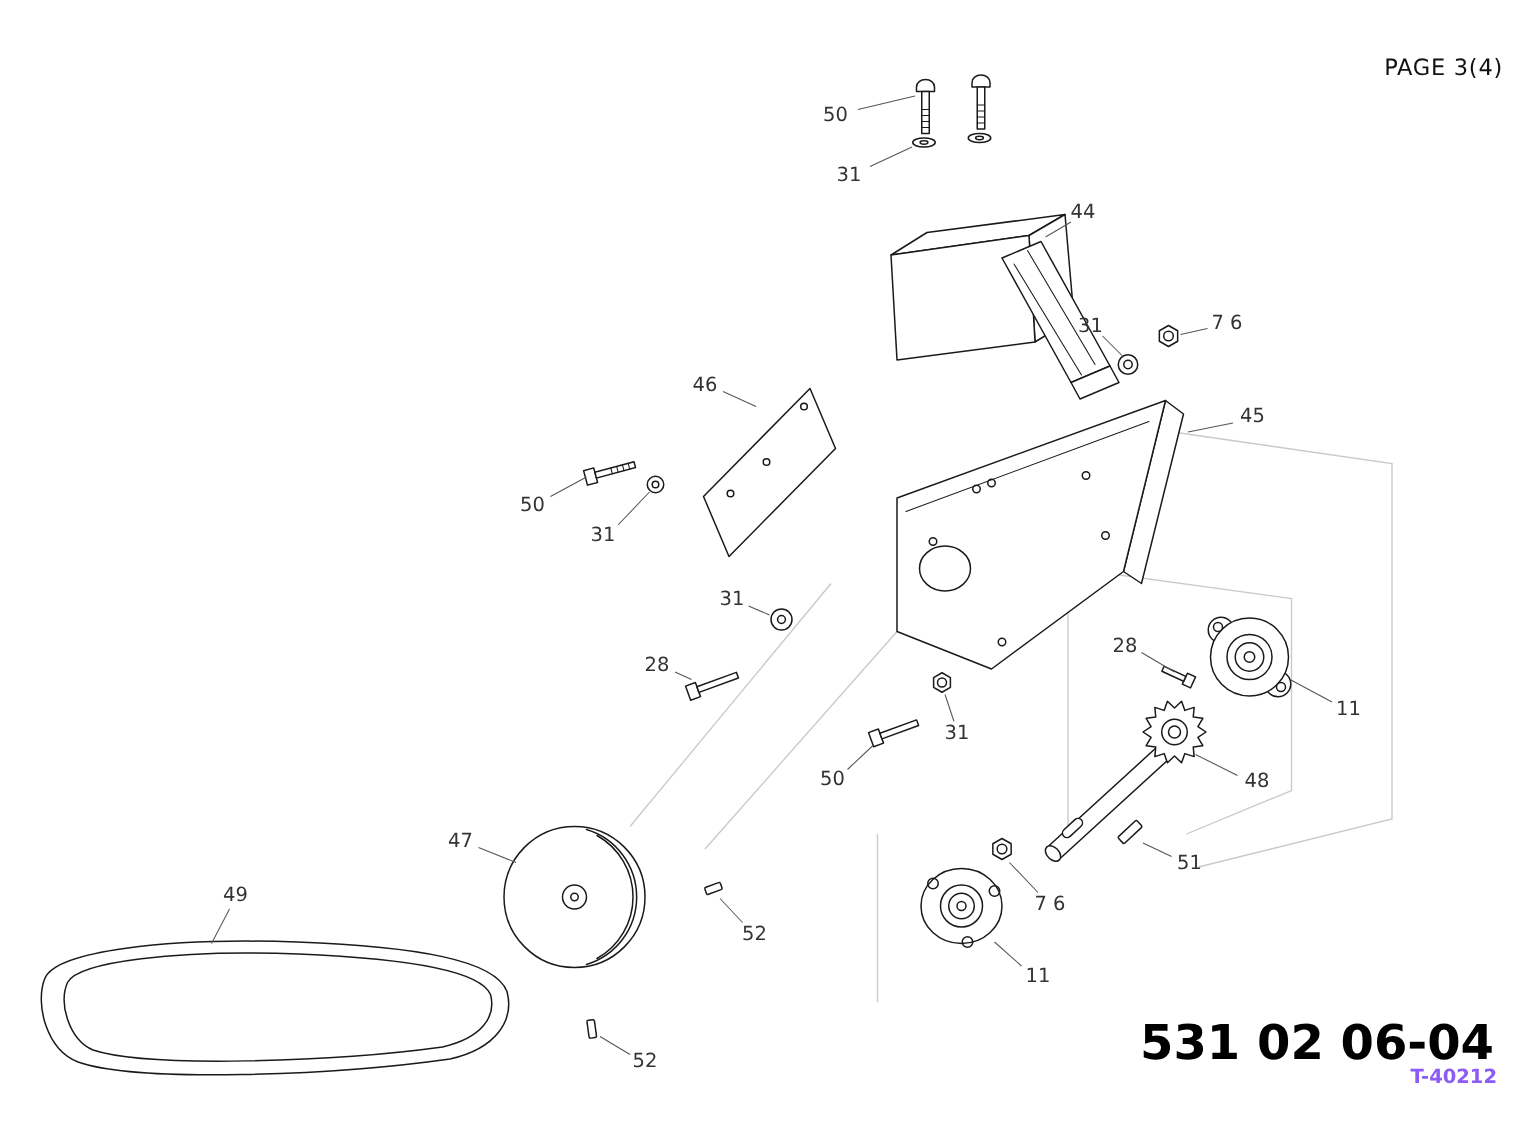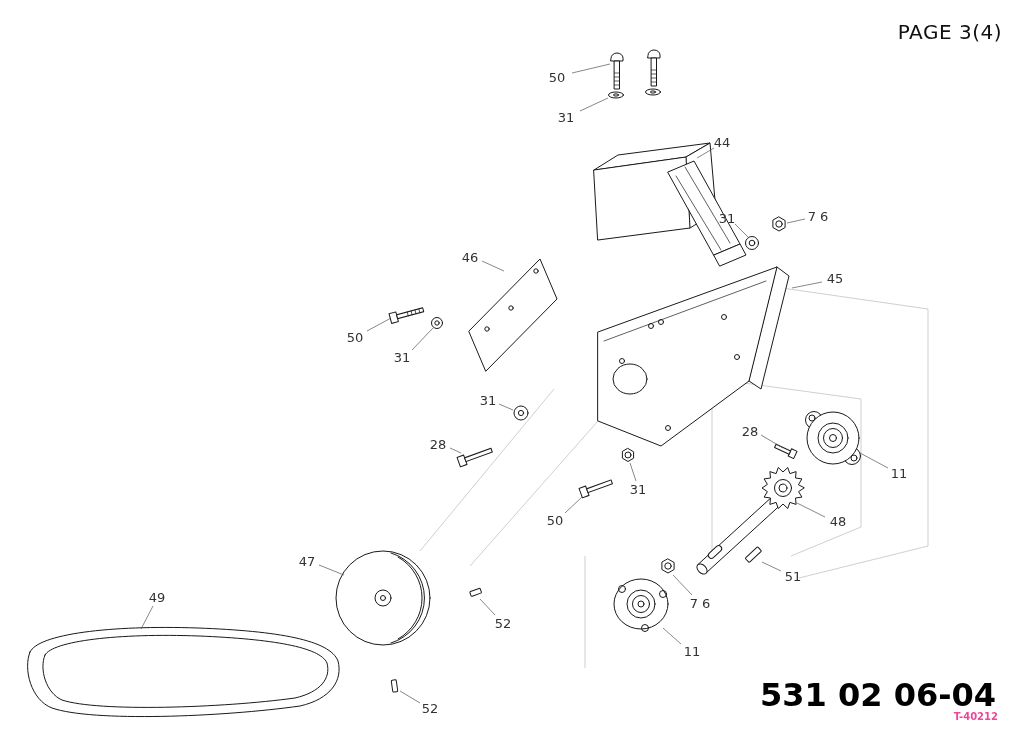--- a/index.html
+++ b/index.html
@@ -1,21 +1,21 @@
 <!DOCTYPE html>
 <html><head>
 <meta charset="utf-8">
 <style>
   html,body{margin:0;padding:0;background:#ffffff;}
   .page{position:relative;width:1024px;height:750px;background:#fff;overflow:hidden;
         font-family:"DejaVu Sans",sans-serif;}
   .page svg{position:absolute;left:0;top:0;}
-  .page-header{position:absolute;top:20px;right:22px;font-size:20px;color:#111;letter-spacing:.5px;}
+  .page-header{position:absolute;top:36px;right:22px;font-size:15px;color:#111;letter-spacing:.5px;}
   .part-number{position:absolute;top:676px;right:28px;font-size:32px;font-weight:bold;color:#000;}
-  .drawing-number{position:absolute;top:711px;right:26px;font-size:10px;font-weight:bold;color:#ec4899;}
+  .drawing-number{position:absolute;top:711px;right:26px;font-size:13px;font-weight:bold;color:#8b5cf6;}
   .part{stroke:#1a1a1a;stroke-width:1;fill:none;stroke-linejoin:round;stroke-linecap:round;}
   .wfill{fill:#fff;}
   .thin{stroke-width:.7;}
   .phantom{stroke:#c9c9c9;stroke-width:.9;fill:none;}
   .leader{stroke:#555;stroke-width:.7;}
   .callout{font-family:"DejaVu Sans",sans-serif;font-size:13px;fill:#333;
            text-anchor:middle;dominant-baseline:central;}
 </style>
 </head>
 <body>

